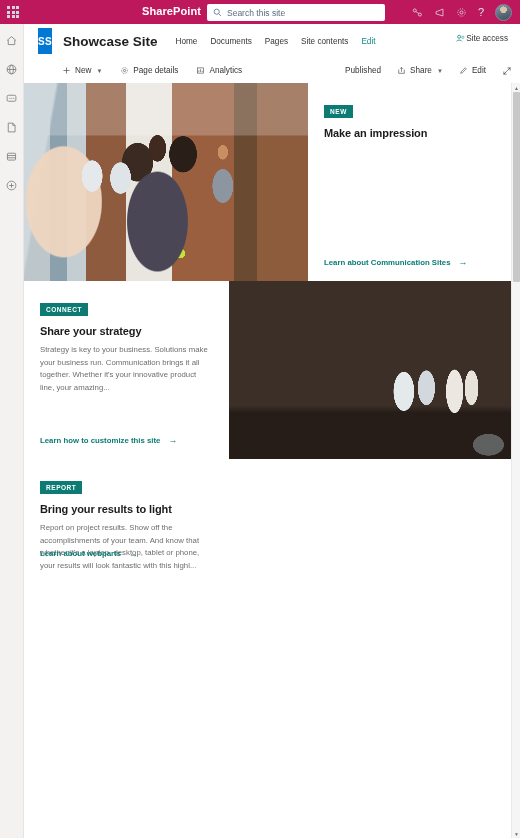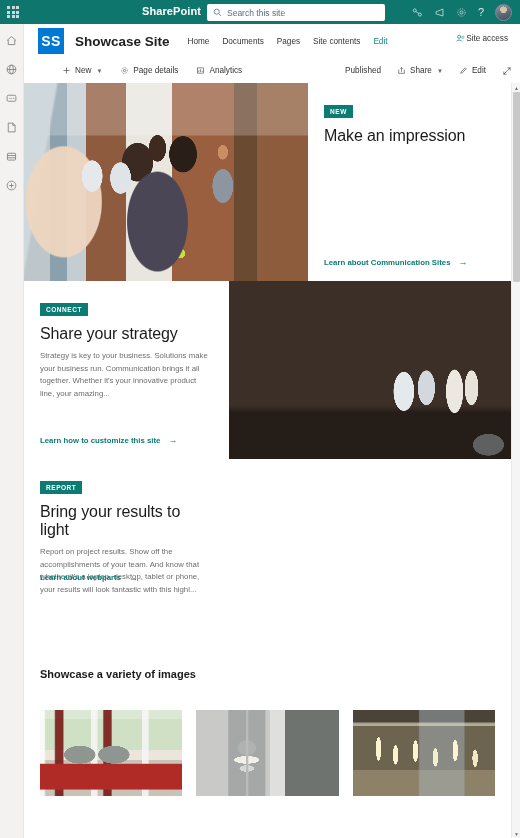--- a/index.html
+++ b/index.html
@@ -6,21 +6,21 @@
   html, body {
     width: 520px; height: 838px;
     font-family: "Liberation Sans", sans-serif;
     background: #ffffff;
     overflow: hidden;
   }
   .app { position: relative; width: 520px; height: 838px; background:#fff; }
 
   
   .suitebar {
-    height: 24px; background:#0f766e; display:flex; align-items:center;
+    height: 24px; background:#be185d; display:flex; align-items:center;
     position:relative; z-index:30;
   }
   .waffle {
     width: 26px; height:24px; display:flex; align-items:center; justify-content:center;
     cursor:pointer;
   }
   .waffle-grid { display:grid; grid-template-columns:repeat(3,3px); grid-gap:1.5px; }
   .waffle-grid i { width:3px; height:3px; background:#cfd6dd; display:block; }
   .suite-brand {
     color:#fff; font-size:11px; font-weight:bold; letter-spacing:.1px;
@@ -56,22 +56,22 @@
     color:#7a7a7a; cursor:pointer;
   }
 
   
   .sitehead {
     position:absolute; left:24px; top:24px; right:0; height:34px;
     background:#fff; display:flex; align-items:center; padding-left:14px;
     z-index:15;
   }
   .sitelogo {
-    width:26px; height:26px; background:#0078d4; color:#fff;
-    font-size:14px; font-weight:bold; display:flex; align-items:center;
+    width:14px; height:26px; background:#0078d4; color:#fff;
+    font-size:10px; font-weight:bold; display:flex; align-items:center;
     justify-content:center; letter-spacing:.3px; cursor:pointer; flex:0 0 auto;
   }
   .sitetitle {
     font-size:13.5px; color:#212121; font-weight:600; margin-left:11px;
     white-space:nowrap; cursor:pointer;
   }
   .sitenav { display:flex; align-items:center; gap:13px; margin-left:18px; }
   .sitenav a {
     font-size:8.2px; color:#333; text-decoration:none; white-space:nowrap; cursor:pointer;
   }
@@ -112,21 +112,21 @@
   .panel {
     background:#fff; position:relative; padding:22px 18px 0 16px;
     display:flex; flex-direction:column;
   }
   .badge {
     display:inline-block; background:#0b7b74; color:#fff;
     font-size:6.5px; font-weight:bold; letter-spacing:.55px;
     padding:3px 6px 3px 6px; align-self:flex-start; margin-bottom:9px;
   }
   .ptitle {
-    font-size:16px; color:#1b1b1b; font-weight:400; margin-bottom:7px;
+    font-size:11px; color:#1b1b1b; font-weight:700; margin-bottom:7px;
     letter-spacing:-.1px;
   }
   .pdesc { font-size:7.8px; color:#6e6e6e; line-height:1.62; }
   .plink {
     position:absolute; bottom:14px; left:16px;
     font-size:7.8px; color:#0b7b74; font-weight:600; cursor:pointer;
     display:flex; align-items:center; gap:8px;
   }
   .plink .arw { font-size:9px; }
 
@@ -487,28 +487,20 @@
         <span class="badge">REPORT</span>
         <div class="ptitle">Bring your results to light</div>
         <div class="pdesc">Report on project results. Show off the accomplishments of your team. And know that whether it's a laptop, desktop, tablet or phone, your results will look fantastic with this highl...</div>
         <div class="plink">
           <span>Learn about webparts</span>
           <span class="arw">→</span>
         </div>
       </div>
     </div>
 
-    <div class="gallery-sec">
-      <div class="gtitle">Showcase a variety of images</div>
-      <div class="grow">
-        <div class="gcell g1"></div>
-        <div class="gcell g2"></div>
-        <div class="gcell g3"></div>
-      </div>
-    </div>
   </div>
 
   <div class="scrollbar">
     <div class="sb-up">▲</div>
     <div class="sb-thumb"></div>
     <div class="sb-down">▼</div>
   </div>
 
 </div>
 

